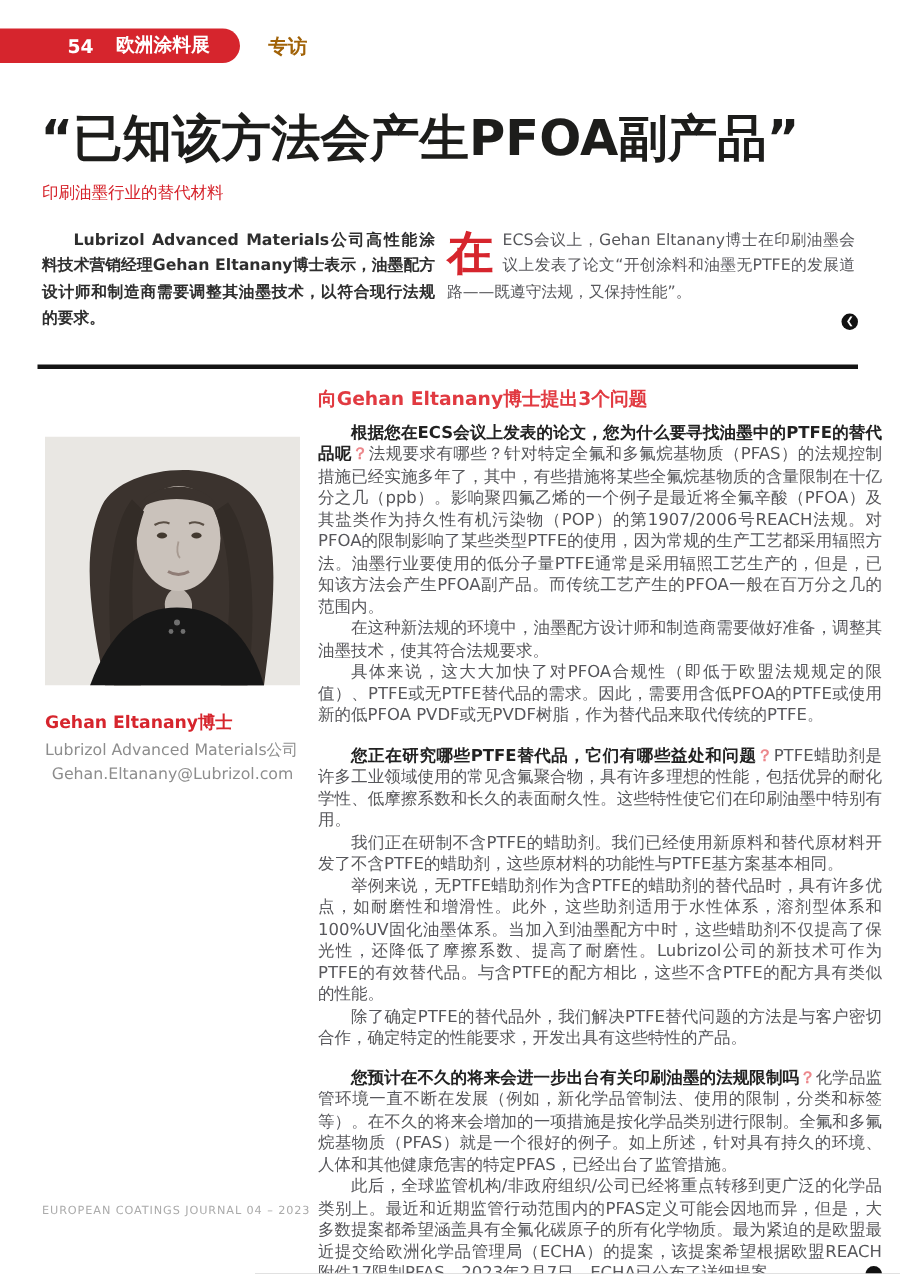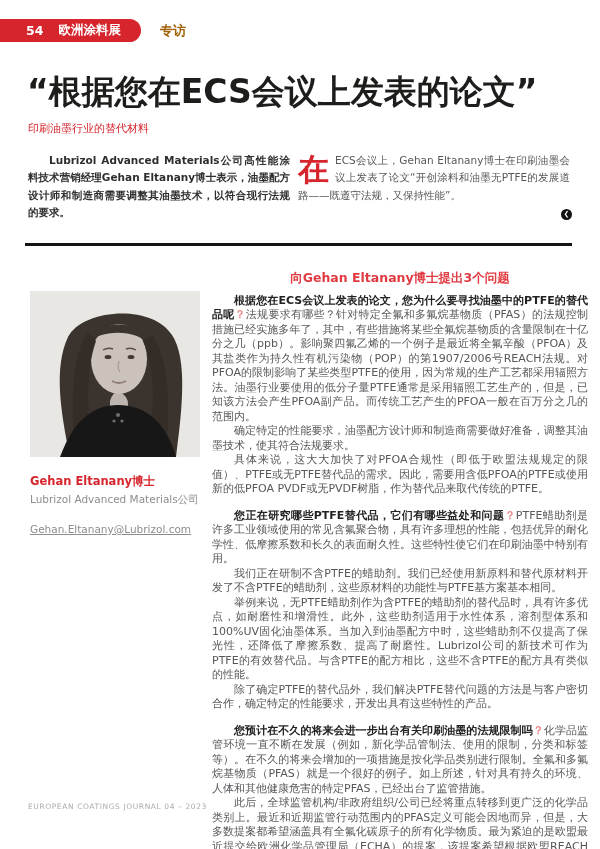--- a/index.html
+++ b/index.html
@@ -5,21 +5,21 @@
   html,body{margin:0;padding:0;background:#c9c9c9;}
   .page{
     width:600px;height:849px;background:#ffffff;position:relative;overflow:hidden;
     font-family:"DejaVu Sans","Liberation Sans",sans-serif;
     margin:0 auto;
   }
   
   .masthead{display:flex;align-items:center;padding-top:19px;}
   .page-tag{
     background:#d6252d;color:#fff;height:23px;display:flex;align-items:center;
-    padding:0 20px 0 26px;border-radius:0 12px 12px 0;gap:15px;
+    padding:0 20px 0 45px;border-radius:0 12px 12px 0;gap:15px;
     font-weight:bold;font-size:12.5px;
   }
   .section-label{color:#a16207;font-weight:bold;font-size:13px;margin-left:19px;}
   
   .page-title{
     margin:31px 24px 0 27px;font-size:33px;line-height:1.18;font-weight:800;
     color:#1d1d1b;letter-spacing:0px;white-space:nowrap;
   }
   .kicker{margin:9px 28px 0 28px;color:#d6252d;font-weight:normal;font-size:11px;}
   
@@ -43,24 +43,24 @@
   }
   
   .rule{height:3px;background:#141414;margin:21px 28px 0 25px;}
   
   .content{display:flex;margin:12px 12px 0 30px;gap:12px;}
   .side{width:170px;flex:0 0 170px;}
   .portrait{margin-top:33px;width:170px;height:166px;display:block;}
   .caption{margin-top:17px;}
   .caption-name{color:#d6252d;font-weight:bold;font-size:11.5px;}
   .caption-company{color:#8d8d8d;font-size:10.5px;margin-top:4px;}
-  .caption-email{color:#8d8d8d;font-size:10.5px;margin-top:16px;text-decoration:underline;cursor:pointer;}
+  .caption-email{color:#8d8d8d;font-size:10.5px;margin-top:3px;cursor:pointer;text-align:center;}
   .main-col{flex:1;min-width:0;}
   .qa-heading{
-    margin:12px 0 7px 0;text-align:center;color:#e13a41;font-size:12.5px;font-weight:bold;
+    margin:0 0 7px 0;text-align:left;color:#e13a41;font-size:12.5px;font-weight:bold;
   }
   .article p{
     margin:0;color:#57575b;font-size:11px;line-height:14.5px;
     text-align:justify;text-indent:2em;position:relative;
   }
   .article p strong{color:#222222;}
   .qmark{color:#ec888c;font-weight:bold;}
   .qa-gap{margin-top:12px !important;}
   
   .footer{
@@ -75,21 +75,21 @@
 <div class="page">
 
   <div class="masthead">
     <div class="page-tag">
       <span>54</span>
       <span>欧洲涂料展</span>
     </div>
     <span class="section-label">专访</span>
   </div>
 
-  <h1 class="page-title">“根据您在ECS会议上发表的论文”</h1>
+  <h1 class="page-title">“已知该方法会产生PFOA副产品”</h1>
   <div class="kicker">印刷油墨行业的替代材料</div>
 
   <div class="intro">
     <p class="intro-left" style="margin:0">Lubrizol Advanced Materials公司高性能涂料技术营销经理Gehan Eltanany博士表示，油墨配方设计师和制造商需要调整其油墨技术，以符合现行法规的要求。</p>
     <div class="intro-right">
       <span class="drop-cap">在</span><span>ECS会议上，Gehan Eltanany博士在印刷油墨会议上发表了论文“开创涂料和油墨无PTFE的发展道路——既遵守法规，又保持性能”。</span>
       <span class="endmark">❮</span>
     </div>
   </div>
 
@@ -123,21 +123,21 @@
         <div class="caption-email">Gehan.Eltanany@Lubrizol.com</div>
       </div>
     </div>
 
     <div class="main-col">
       <h2 class="qa-heading">向Gehan Eltanany博士提出3个问题</h2>
       <div class="article">
 
         <p><strong>根据您在ECS会议上发表的论文，您为什么要寻找油墨中的PTFE的替代品呢</strong><span class="qmark">？</span><span>法规要求有哪些？针对特定全氟和多氟烷基物质（PFAS）的法规控制措施已经实施多年了，其中，有些措施将某些全氟烷基物质的含量限制在十亿分之几（ppb）。影响聚四氟乙烯的一个例子是最近将全氟辛酸（PFOA）及其盐类作为持久性有机污染物（POP）的第1907/2006号REACH法规。对PFOA的限制影响了某些类型PTFE的使用，因为常规的生产工艺都采用辐照方法。油墨行业要使用的低分子量PTFE通常是采用辐照工艺生产的，但是，已知该方法会产生PFOA副产品。而传统工艺产生的PFOA一般在百万分之几的范围内。</span></p>
 
-        <p><span>确定特定的性能要求，油墨配方设计师和制造商需要做好准备，调整其油墨技术，使其符合法规要求。</span></p>
+        <p><span>在这种新法规的环境中，油墨配方设计师和制造商需要做好准备，调整其油墨技术，使其符合法规要求。</span></p>
 
         <p><span>具体来说，这大大加快了对PFOA合规性（即低于欧盟法规规定的限值）、PTFE或无PTFE替代品的需求。因此，需要用含低PFOA的PTFE或使用新的低PFOA PVDF或无PVDF树脂，作为替代品来取代传统的PTFE。</span></p>
 
         <p class="qa-gap"><strong>您正在研究哪些PTFE替代品，它们有哪些益处和问题</strong><span class="qmark">？</span><span>PTFE蜡助剂是许多工业领域使用的常见含氟聚合物，具有许多理想的性能，包括优异的耐化学性、低摩擦系数和长久的表面耐久性。这些特性使它们在印刷油墨中特别有用。</span></p>
 
         <p><span>我们正在研制不含PTFE的蜡助剂。我们已经使用新原料和替代原材料开发了不含PTFE的蜡助剂，这些原材料的功能性与PTFE基方案基本相同。</span></p>
 
         <p><span>举例来说，无PTFE蜡助剂作为含PTFE的蜡助剂的替代品时，具有许多优点，如耐磨性和增滑性。此外，这些助剂适用于水性体系，溶剂型体系和100%UV固化油墨体系。当加入到油墨配方中时，这些蜡助剂不仅提高了保光性，还降低了摩擦系数、提高了耐磨性。Lubrizol公司的新技术可作为PTFE的有效替代品。与含PTFE的配方相比，这些不含PTFE的配方具有类似的性能。</span></p>
 
         <p><span>除了确定PTFE的替代品外，我们解决PTFE替代问题的方法是与客户密切合作，确定特定的性能要求，开发出具有这些特性的产品。</span></p>

